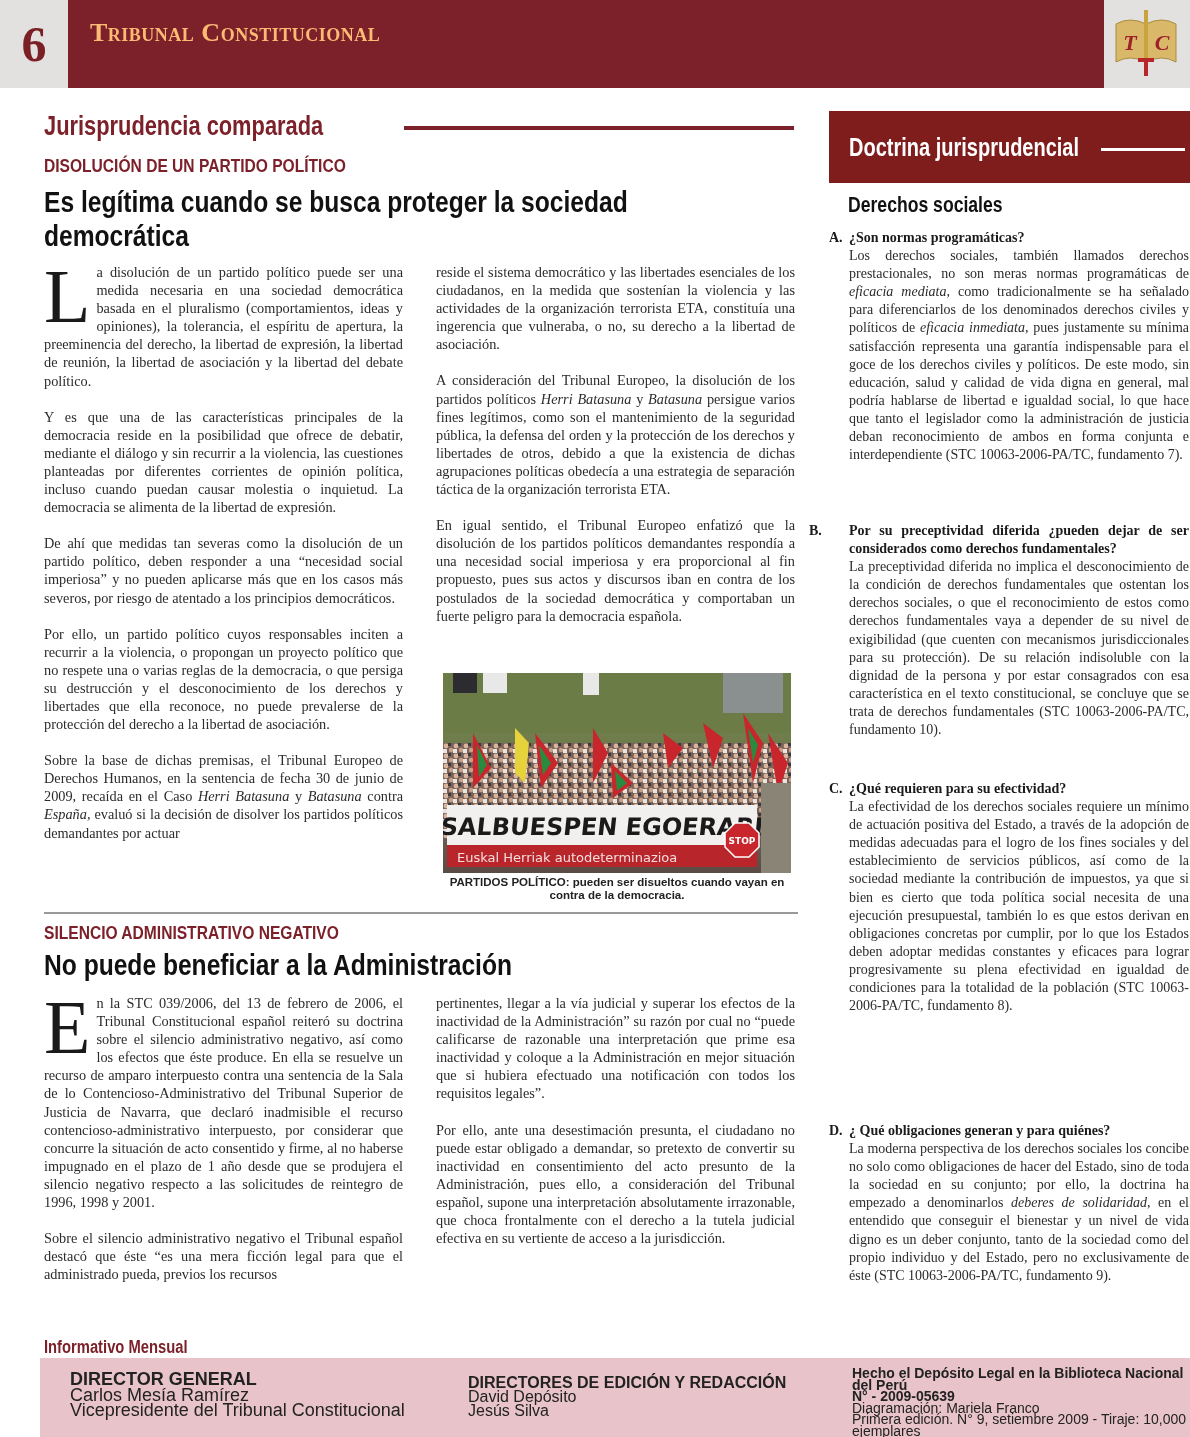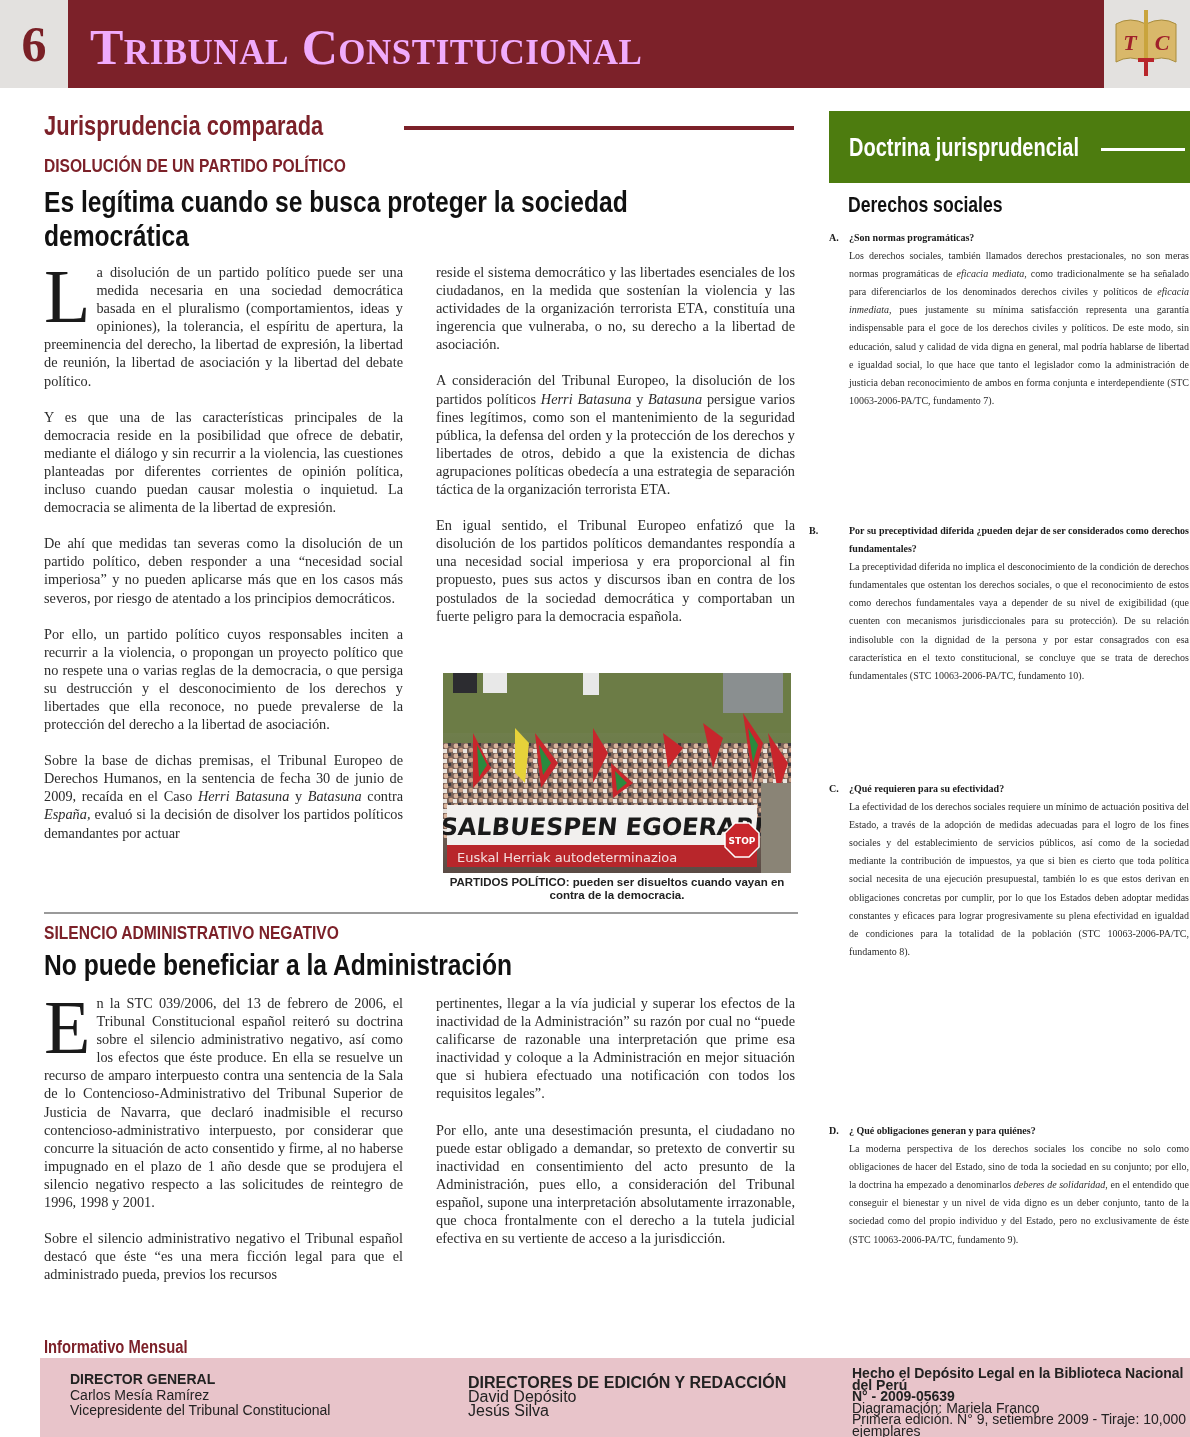--- a/index.html
+++ b/index.html
@@ -5,22 +5,22 @@
   * { box-sizing: border-box; margin: 0; padding: 0; }
   html, body { width: 1190px; height: 1437px; background: #ffffff; overflow: hidden; }
   body { position: relative; font-family: "Liberation Serif", serif; color: #222; }
 
   
   .hdr { position: absolute; left: 0; top: 0; width: 1190px; height: 88px; }
   .hdr-num { position: absolute; left: 0; top: 0; width: 68px; height: 88px; background: #e3e1df; 
     color: #7a2026; font-family: "Liberation Serif", serif; font-weight: bold; font-size: 50px; 
     display: flex; align-items: center; justify-content: center; }
   .hdr-bar { position: absolute; left: 68px; top: 0; width: 1036px; height: 88px; background: #7c2129; }
-  .hdr-title { position: absolute; left: 22px; top: 18px; color: #f0abfc; font-family: "Liberation Serif", serif; 
-    font-weight: bold; font-size: 50px; letter-spacing: 0.5px; font-variant: small-caps; }
+  .hdr-title { position: absolute; left: 22px; top: 18px; color: #fdba74; font-family: "Liberation Serif", serif; 
+    font-weight: bold; font-size: 26px; letter-spacing: 0.5px; font-variant: small-caps; }
   .hdr-logo { position: absolute; left: 1104px; top: 0; width: 86px; height: 88px; background: #e3e1df; }
   .hdr-logo svg { position: absolute; left: 0; top: 0; }
 
   
   .sec-hd { position: absolute; font-family: "Liberation Sans", sans-serif; font-weight: bold; 
     transform-origin: left top; }
   .jur-title { left: 44px; top: 110px; color: #7c2129; font-size: 28px; transform: scaleX(0.78); white-space: nowrap; }
   .jur-rule { position: absolute; left: 404px; top: 126px; width: 390px; height: 4px; background: #7c2129; }
   .kicker { position: absolute; color: #7c2129; font-family: "Liberation Sans", sans-serif; font-weight: bold; 
     font-size: 19px; transform: scaleX(0.82); transform-origin: left top; white-space: nowrap; }
@@ -30,38 +30,38 @@
   .col { position: absolute; font-size: 14.3px; line-height: 18.1px; text-align: justify; color: #2b2b2b; }
   .col p { margin-bottom: 18px; }
   .dropcap { float: left; font-size: 76px; line-height: 62px; margin: 2px 6px 0 0; color: #1a1a1a; font-family: "Liberation Serif", serif; }
 
   .photo { position: absolute; left: 443px; top: 673px; width: 348px; height: 200px; overflow: hidden; }
   .caption { position: absolute; left: 436px; top: 876px; width: 362px; text-align: center; 
     font-family: "Liberation Sans", sans-serif; font-weight: bold; font-size: 11.5px; line-height: 13px; color: #222; }
   .divider { position: absolute; left: 44px; top: 912px; width: 754px; height: 2px; background: #9a9a9a; }
 
   
-  .doc-box { position: absolute; left: 829px; top: 111px; width: 361px; height: 72px; background: #4d7c0f; }
+  .doc-box { position: absolute; left: 829px; top: 111px; width: 361px; height: 72px; background: #7f1d1d; }
   .doc-title { position: absolute; left: 20px; top: 22px; color: #fff; font-family: "Liberation Sans", sans-serif; 
     font-weight: bold; font-size: 25px; transform: scaleX(0.8); transform-origin: left top; white-space: nowrap; }
   .doc-rule { position: absolute; left: 272px; top: 37px; width: 84px; height: 3px; background: #fff; }
   .ds-title { position: absolute; left: 848px; top: 192px; color: #111; font-family: "Liberation Sans", sans-serif; 
     font-weight: bold; font-size: 22px; transform: scaleX(0.8); transform-origin: left top; white-space: nowrap; }
-  .qa { position: absolute; left: 829px; width: 360px; font-size: 10px; line-height: 18.1px; color: #2b2b2b; }
+  .qa { position: absolute; left: 829px; width: 360px; font-size: 14px; line-height: 18.1px; color: #2b2b2b; }
   .qa .q { font-weight: bold; color: #1a1a1a; }
   .qa .a { margin-left: 20px; text-align: justify; }
   .qa .q .letter { display: inline-block; width: 20px; }
   .qa .q.wrap { padding-left: 20px; text-indent: -20px; text-align: justify; }
 
   
   .inf-title { position: absolute; left: 44px; top: 1337px; color: #7c2129; font-family: "Liberation Sans", sans-serif; 
     font-weight: bold; font-size: 18px; transform: scaleX(0.82); transform-origin: left top; white-space: nowrap; }
   .footer { position: absolute; left: 40px; top: 1358px; width: 1150px; height: 79px; background: #e8c4ca; 
     font-family: "Liberation Sans", sans-serif; color: #222; }
-  .f1 { position: absolute; left: 30px; top: 14px; font-size: 14px; line-height: 15.5px; }
+  .f1 { position: absolute; left: 30px; top: 14px; font-size: 18px; line-height: 15.5px; }
   .f2 { position: absolute; left: 428px; top: 18px; font-size: 16px; line-height: 14px; }
   .f3 { position: absolute; left: 812px; top: 10px; font-size: 14px; line-height: 11.5px; }
   .b { font-weight: bold; }
 </style>
 </head>
 <body>
 
 <div class="hdr">
   <div class="hdr-num">6</div>
   <div class="hdr-bar">

